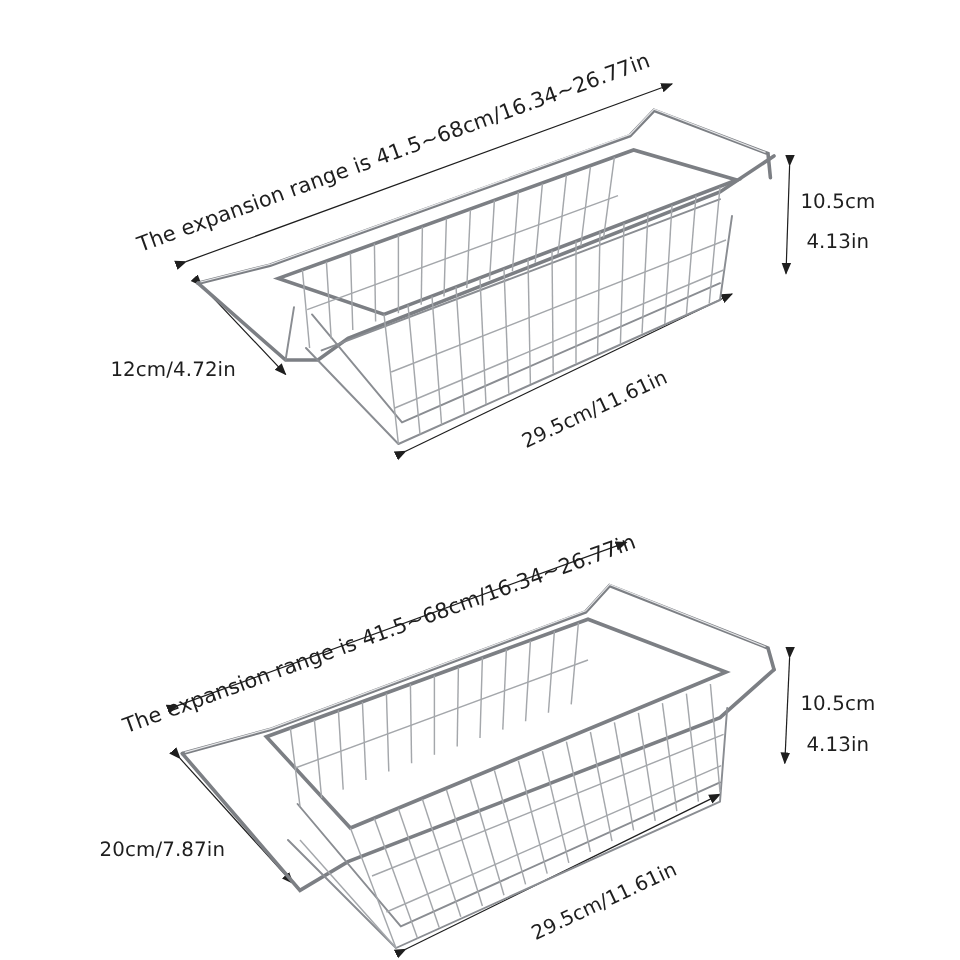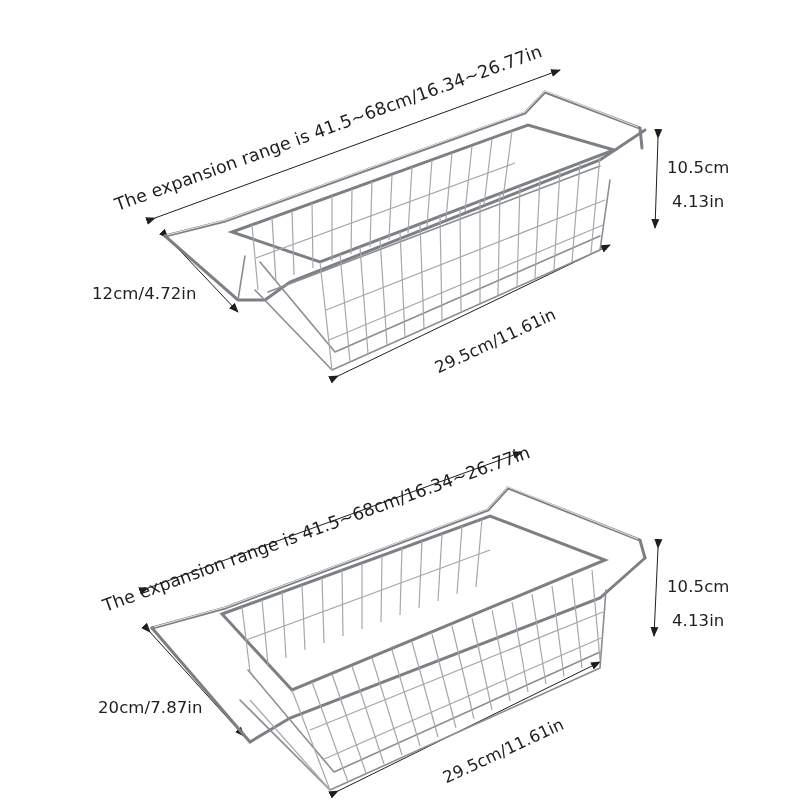--- a/index.html
+++ b/index.html
@@ -81,21 +81,21 @@
     <g class="wire-thin">
       <path d="M326,310 L605,200"></path>
       <path d="M329,340 L603,225"></path>
       <path d="M256,258 L515,163"></path>
     </g>
   </svg>
 
   <div class="lbl rot" style="left:112px; top:196px; font-size:17.5px; transform: rotate(-20deg);">The expansion range is 41.5~68cm/16.34~26.77in</div>
   <div class="lbl" style="left:667px; top:158px;">10.5cm</div>
   <div class="lbl" style="left:672px; top:192px;">4.13in</div>
-  <div class="lbl" style="left:92px; top:284px;">12cm/4.72in</div>
+  <div class="lbl" style="left:92px; top:298px;">12cm/4.72in</div>
   <div class="lbl rot" style="left:432px; top:360px; transform: rotate(-25deg);">29.5cm/11.61in</div>
 </div>
 
 <div class="panel" style="top:400px;">
   <svg width="800" height="400" viewBox="0 0 800 400">
     <defs>
       <marker id="arr2" markerWidth="10" markerHeight="10" refX="9" refY="5" orient="auto" markerUnits="userSpaceOnUse">
         <path d="M0,1 L10,5 L0,9 z" fill="#1e1e1e"></path>
       </marker>
     </defs>
@@ -150,15 +150,15 @@
       <path d="M310,330 L603,212"></path>
       <path d="M322,360 L601,238"></path>
       <path d="M246,240 L490,150"></path>
       <path d="M250,300 L330,390"></path>
     </g>
   </svg>
 
   <div class="lbl rot" style="left:100px; top:197px; font-size:17.5px; transform: rotate(-20deg);">The expansion range is 41.5~68cm/16.34~26.77in</div>
   <div class="lbl" style="left:667px; top:177px;">10.5cm</div>
   <div class="lbl" style="left:672px; top:211px;">4.13in</div>
-  <div class="lbl" style="left:98px; top:298px;">20cm/7.87in</div>
+  <div class="lbl" style="left:83px; top:298px;">20cm/7.87in</div>
   <div class="lbl rot" style="left:440px; top:370px; transform: rotate(-25deg);">29.5cm/11.61in</div>
 </div>
 
 </body></html>

